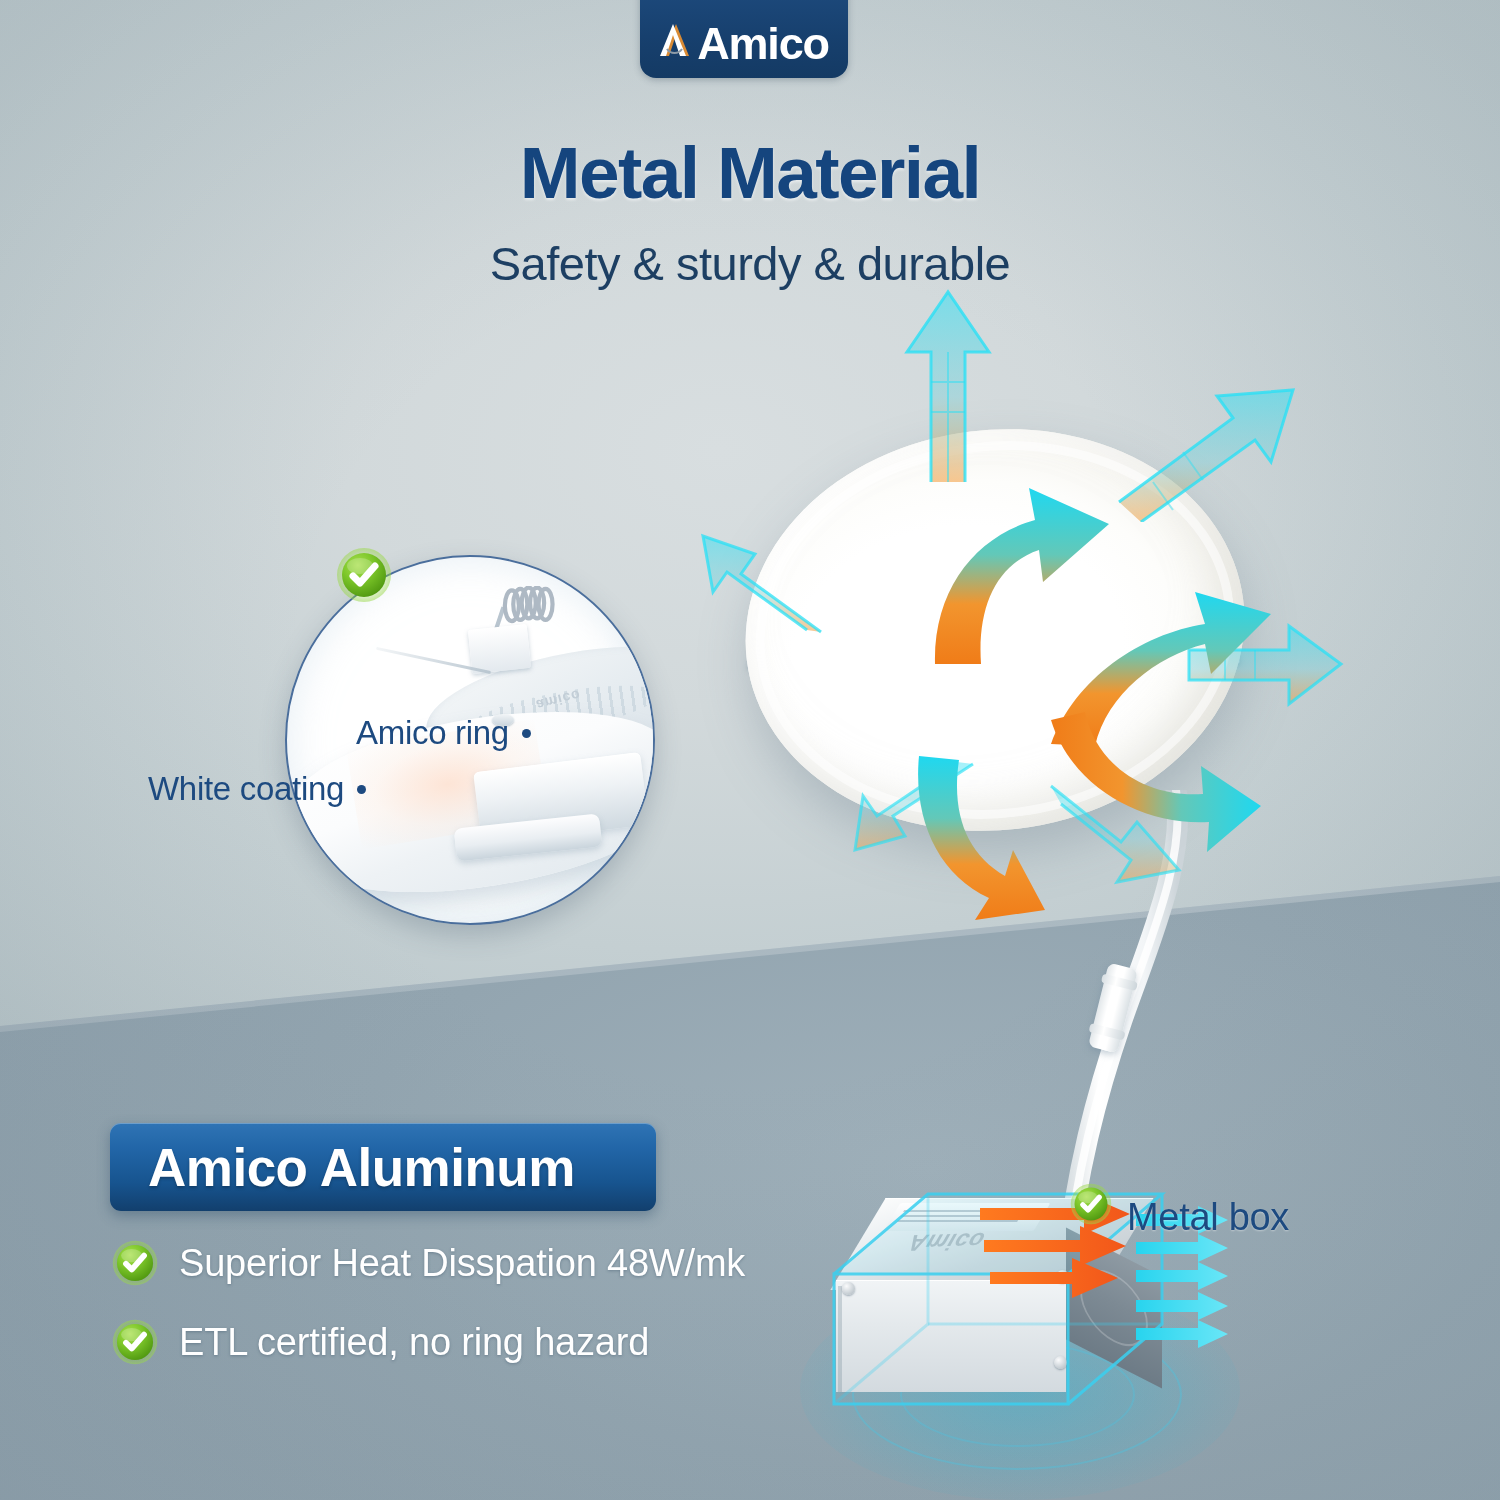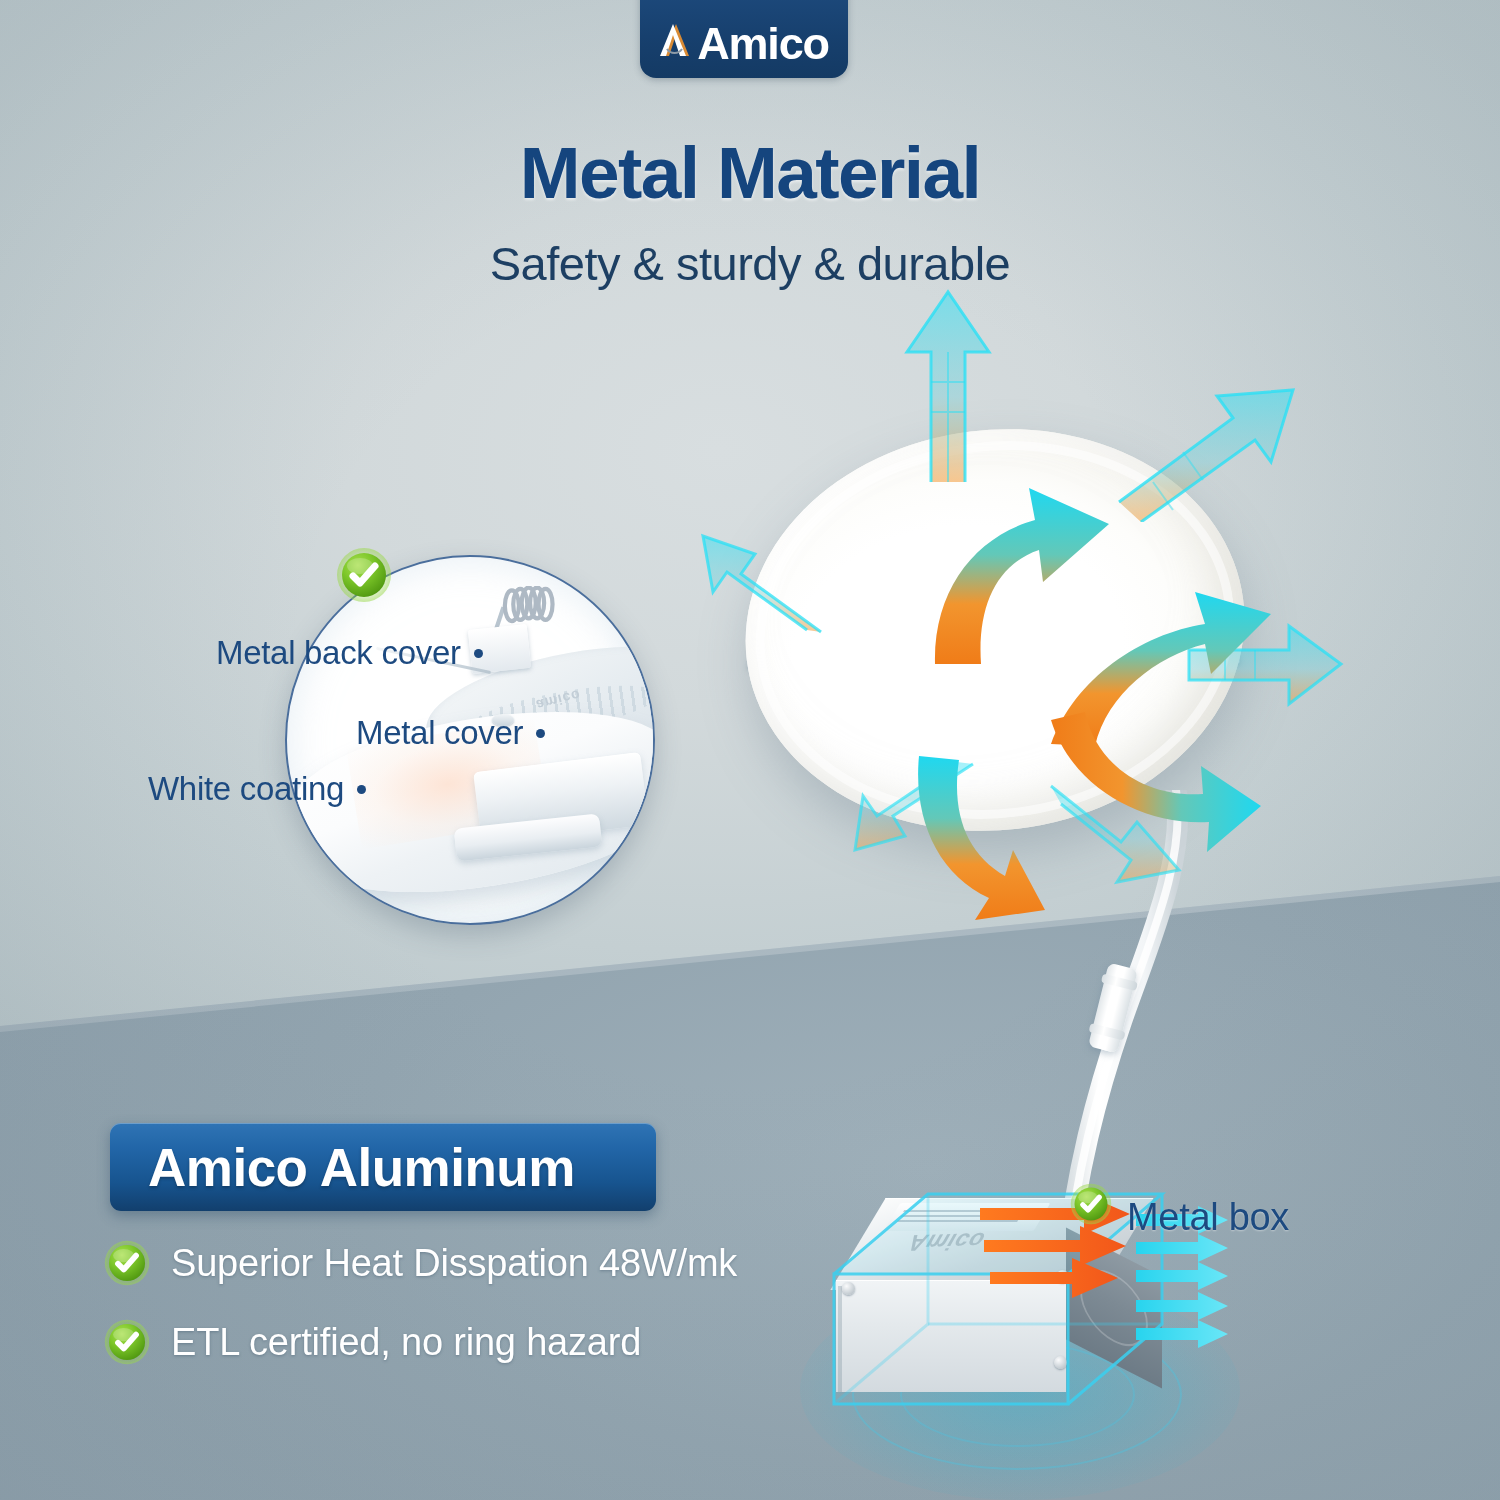--- a/index.html
+++ b/index.html
@@ -290,21 +290,21 @@
     box-shadow: 0 5px 13px rgba(40,70,100,.38), inset 0 1px 0 rgba(255,255,255,.30);
     display:flex; align-items:center;
   }
   .banner-text {
     color:#ffffff; font-size:53px; font-weight:700;
     padding-left:38px; letter-spacing:-.5px;
     text-shadow: 0 2px 3px rgba(10,35,60,.45);
   }
 
   
-  .features { position:absolute; left:104px; top:1238px; width:820px; }
+  .features { position:absolute; left:112px; top:1238px; width:820px; }
   .feat {
     display:flex; align-items:center; gap:21px;
     margin-bottom:29px; height:50px;
   }
   .feat-badge { width:46px; height:46px; flex:0 0 46px; }
   .feat-text {
     font-size:38px; color:#ffffff; font-weight:400;
     letter-spacing:-.2px;
     text-shadow: 0 1px 3px rgba(60,85,105,.45);
   }
@@ -414,25 +414,22 @@
     </div>
   </div>
 
   <svg class="mag-badge" viewBox="0 0 56 56">
     <circle cx="28" cy="28" r="27" fill="url(#checkGlow)"></circle>
     <circle cx="28" cy="28" r="22" fill="url(#checkGrad)"></circle>
     <ellipse cx="24" cy="19" rx="13" ry="8" fill="#ffffff" opacity=".22"></ellipse>
     <path d="M17 29 L24 36 L39 19" stroke="#ffffff" stroke-width="7" fill="none" stroke-linecap="round" stroke-linejoin="round"></path>
   </svg>
 
-  <div class="mag-label ml-1">
-    <span>Metal back cover</span><span class="dot"></span>
-  </div>
   <div class="mag-label ml-2">
-    <span>Metal cover</span><span class="dot"></span>
+    <span>Amico ring</span><span class="dot"></span>
   </div>
   <div class="mag-label ml-3">
     <span>White coating</span><span class="dot"></span>
   </div>
 
   <div class="led-wrap">
 
     <svg class="arrow" style="left:148px; top:-148px; width:110px; height:200px;" viewBox="0 0 110 200">
       <path d="M38 200 L38 70 L14 70 L55 10 L96 70 L72 70 L72 200 Z" fill="url(#ghostGrad)" opacity=".62"></path>
       <path d="M38 200 L38 70 L14 70 L55 10 L96 70 L72 70 L72 200" fill="none" stroke="#2ae0f5" stroke-width="3" opacity=".8"></path>

